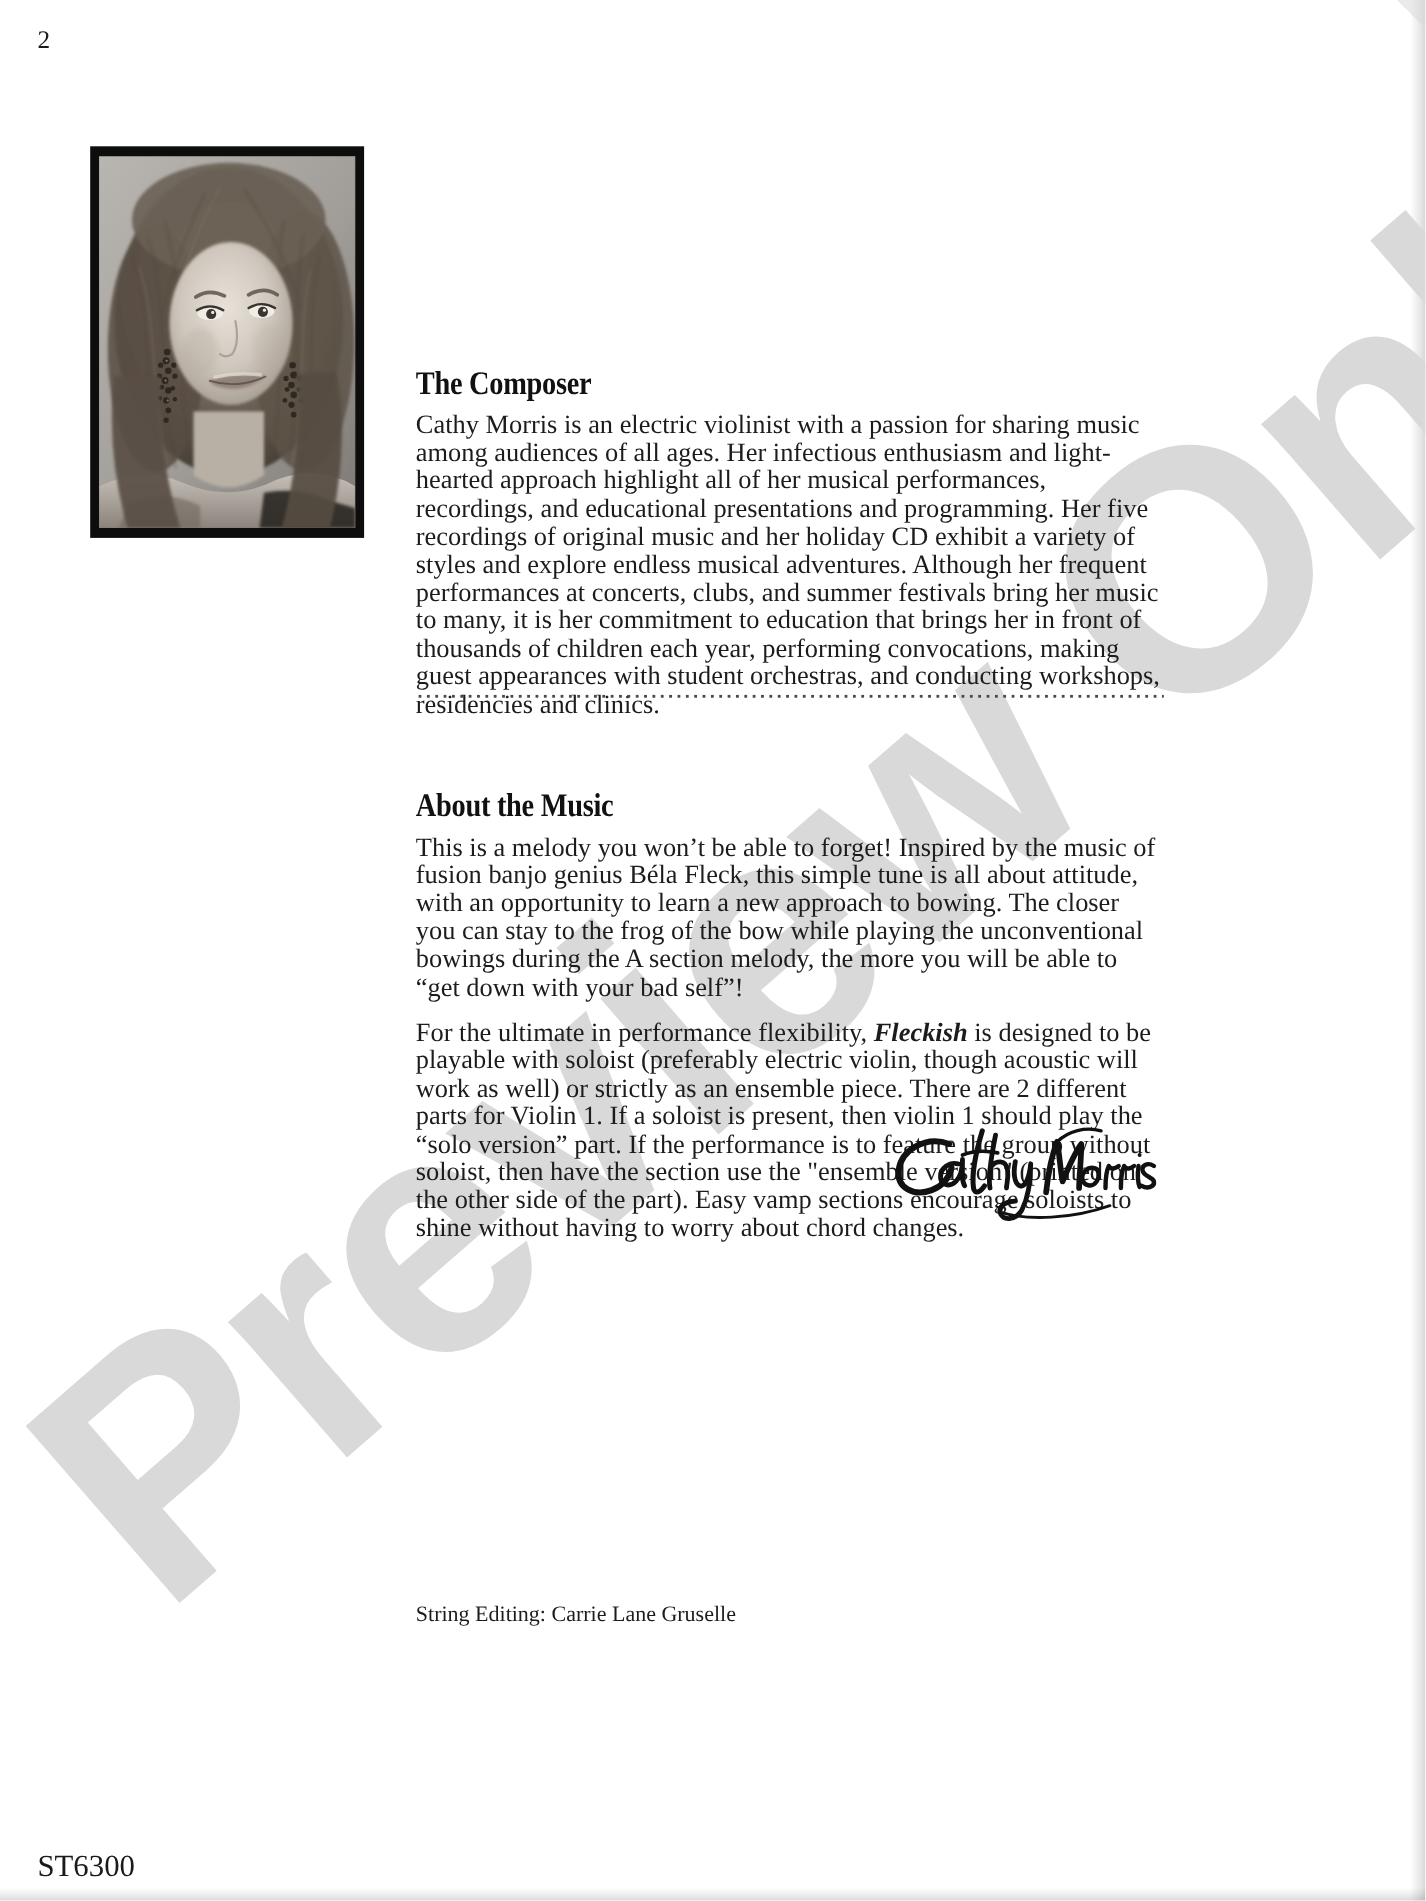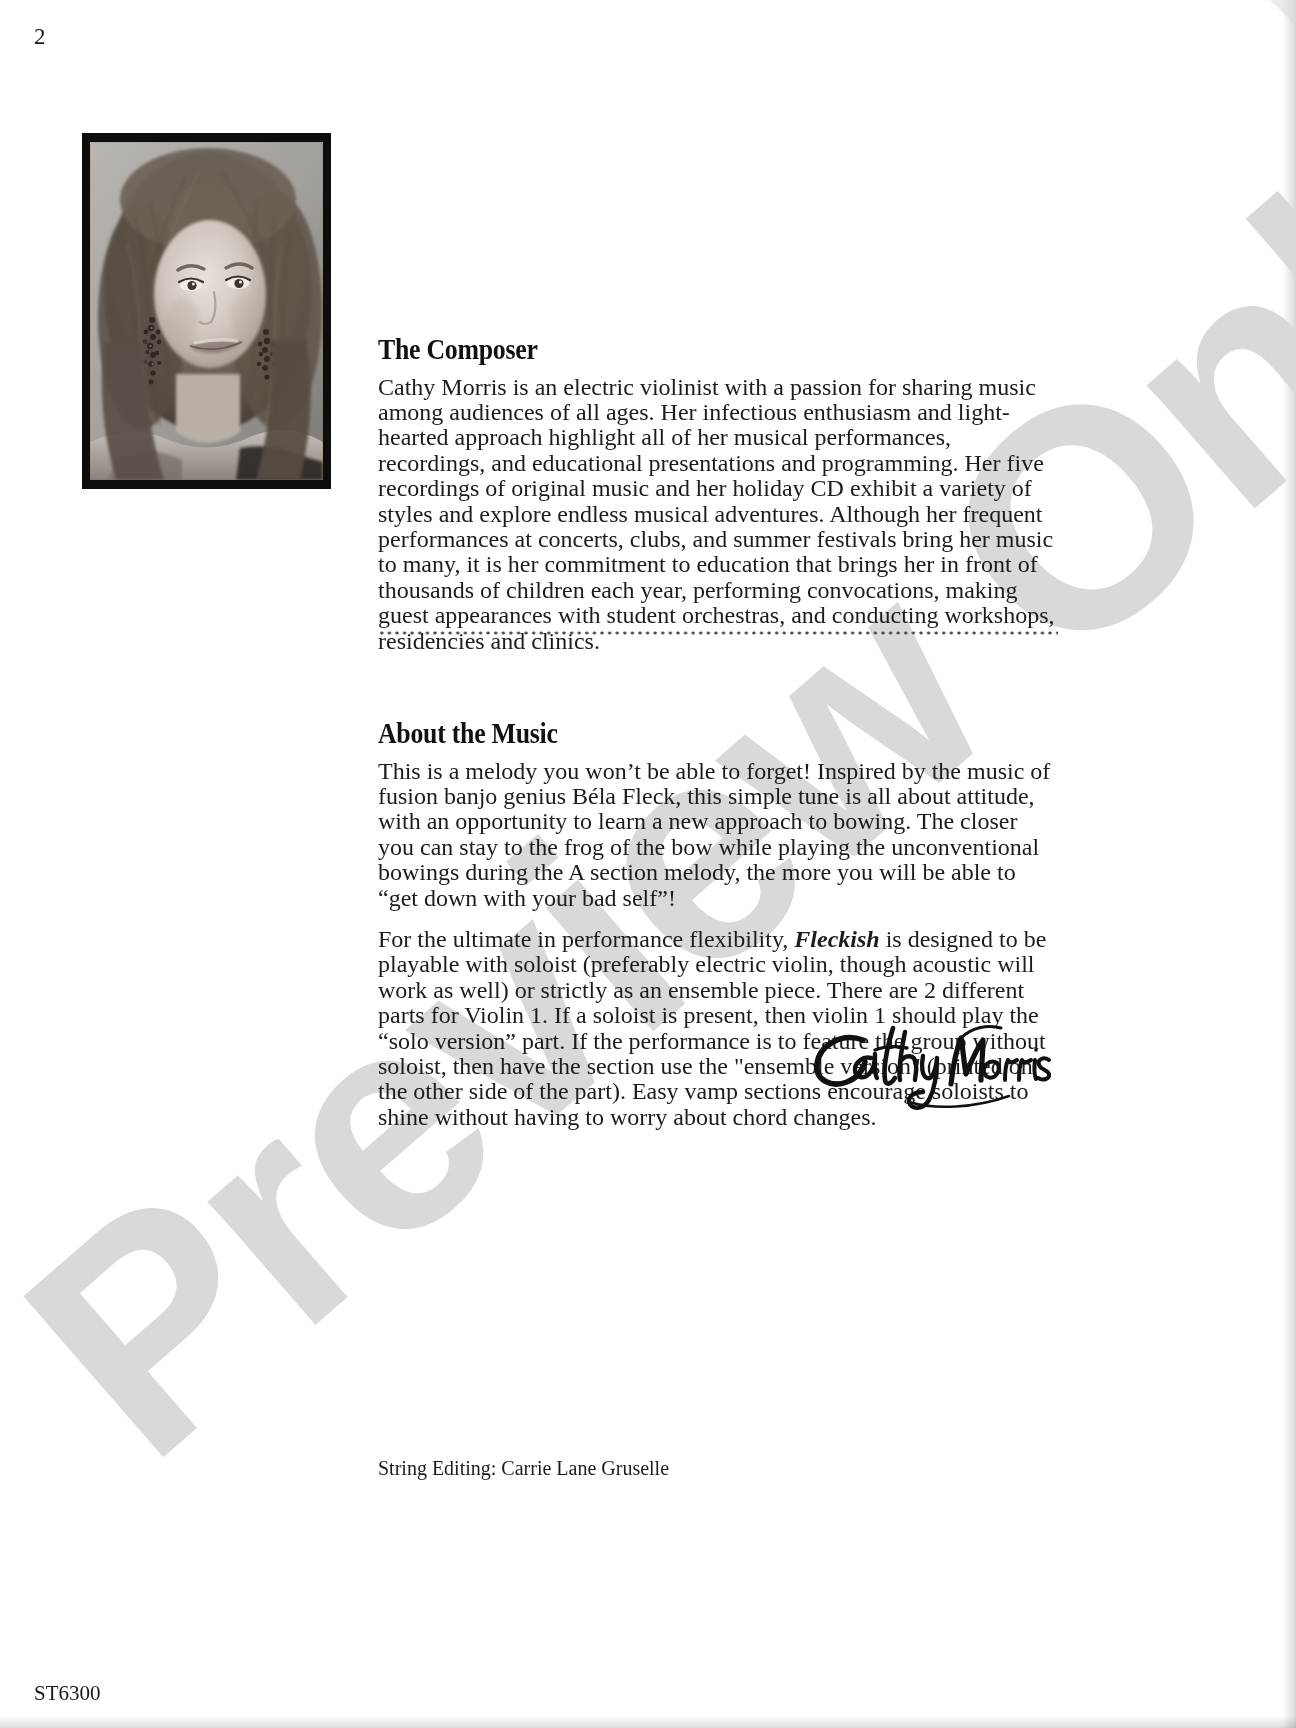--- a/index.html
+++ b/index.html
@@ -165,21 +165,21 @@
     font-family: "Liberation Serif", "DejaVu Serif", serif;
     font-size: 20px;
     color: #1c1c1c;
     z-index: 7;
   }
   #catalog-number {
     position: absolute;
     left: 34px;
     top: 1681px;
     font-family: "Liberation Serif", "DejaVu Serif", serif;
-    font-size: 21px;
+    font-size: 28px;
     color: #1a1a1a;
     z-index: 7;
   }
 </style>
 </head>
 <body>
 
 <div id="page">
 
   <div id="page-number">2</div>

